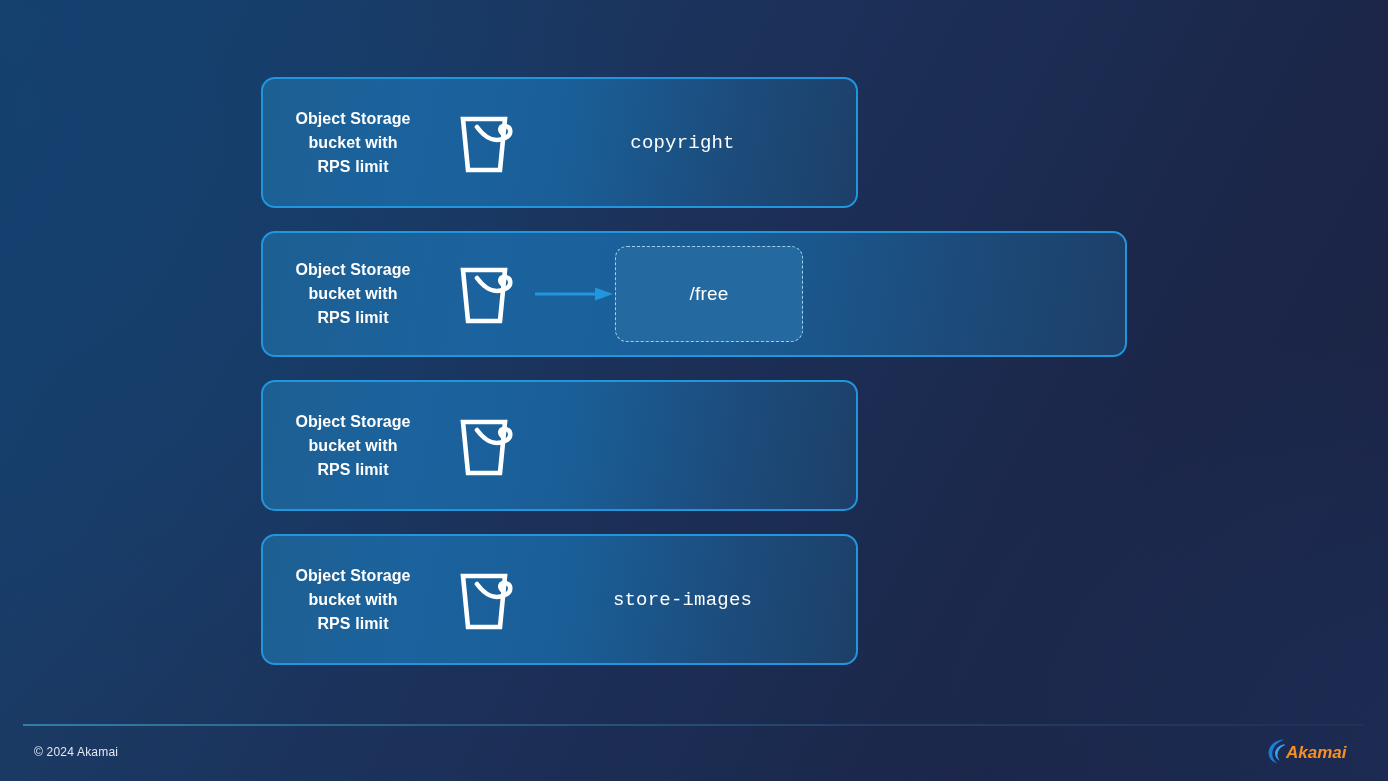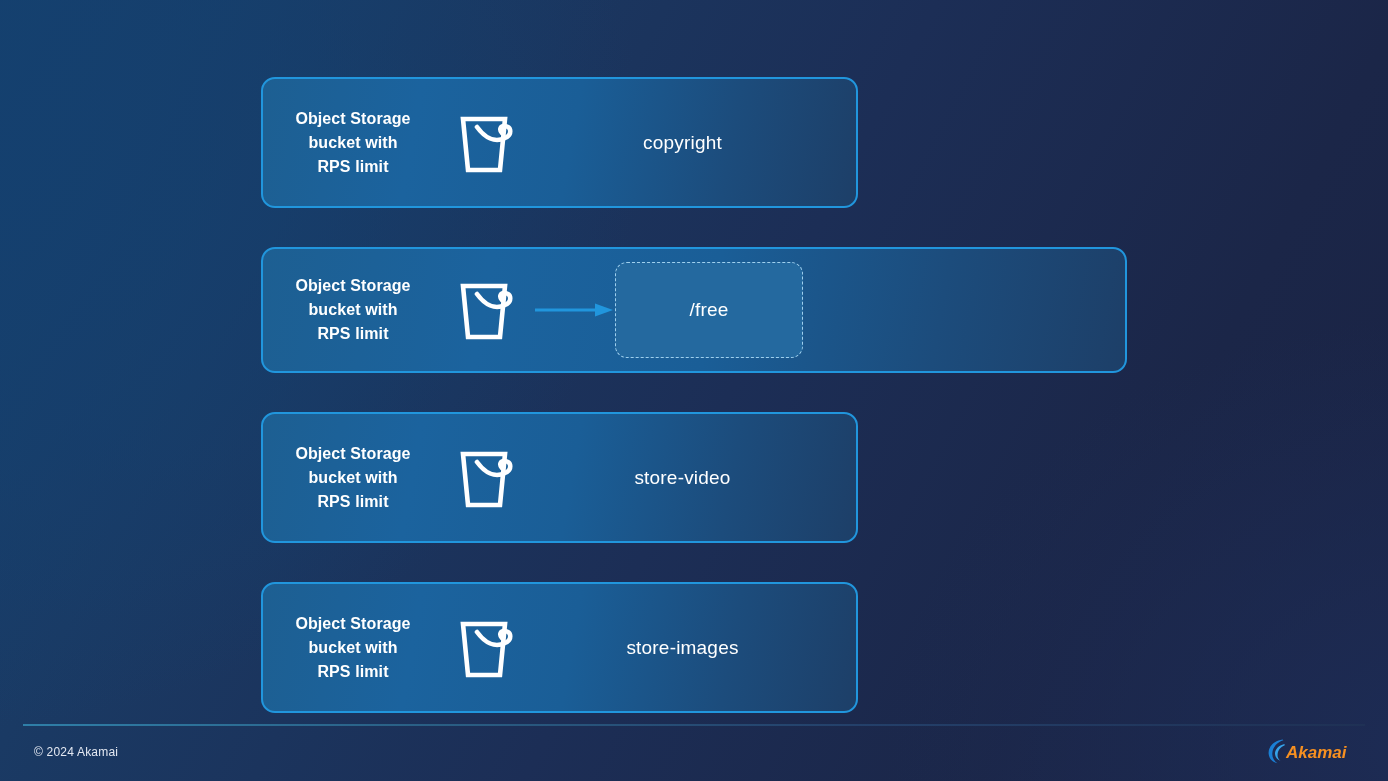--- a/index.html
+++ b/index.html
@@ -32,21 +32,21 @@
   }
 
   .bucket-card {
     position: relative;
     box-sizing: border-box;
     border: 2px solid #2196dd;
     border-radius: 14px;
     background: linear-gradient(100deg, #1d5f92 0%, #1b639e 26%, #1a5e97 52%, #1c4c7c 78%, #1d3f68 100%);
     display: flex;
     align-items: center;
-    margin-bottom: 39px;
+    margin-bottom: 23px;
     box-shadow: 0 0 0 0 rgba(0,0,0,0);
   }
   .bucket-card.narrow { width: 597px; height: 131px; }
   .bucket-card.wide   { width: 866px; height: 126px; }
 
   
   .card-left {
     display: flex;
     align-items: center;
     flex: none;
@@ -71,20 +71,21 @@
   }
 
   
   .card-label {
     flex: 1 1 auto;
     text-align: center;
     color: #ffffff;
     font-size: 19px;
     letter-spacing: 0.2px;
     padding-right: 8px;
+    font-family: Liberation Mono, monospace;
   }
 
   
   .nested-flow {
     display: flex;
     align-items: center;
     margin-left: 18px;
   }
   .dashed-box {
     box-sizing: border-box;
@@ -191,21 +192,20 @@
           <span>bucket with</span>
           <span>RPS limit</span>
         </div>
         <span class="bucket-icon">
           <svg viewBox="0 0 62 66" width="62" height="66" aria-hidden="true">
             <path d="M8 9 H50 L45 60 H13 Z" fill="none" stroke="#ffffff" stroke-width="4.6" stroke-linejoin="miter"></path>
             <path d="M22 17 C30 28, 40 33, 50 28 C57 25, 57 17, 50 16 C45 15.4, 44 20, 47 23" fill="none" stroke="#ffffff" stroke-width="4.6" stroke-linecap="round" stroke-linejoin="round"></path>
           </svg>
         </span>
       </div>
-      <div class="card-label">store-video</div>
     </div>
 
     <div class="bucket-card narrow">
       <div class="card-left">
         <div class="card-caption">
           <span>Object Storage</span>
           <span>bucket with</span>
           <span>RPS limit</span>
         </div>
         <span class="bucket-icon">

